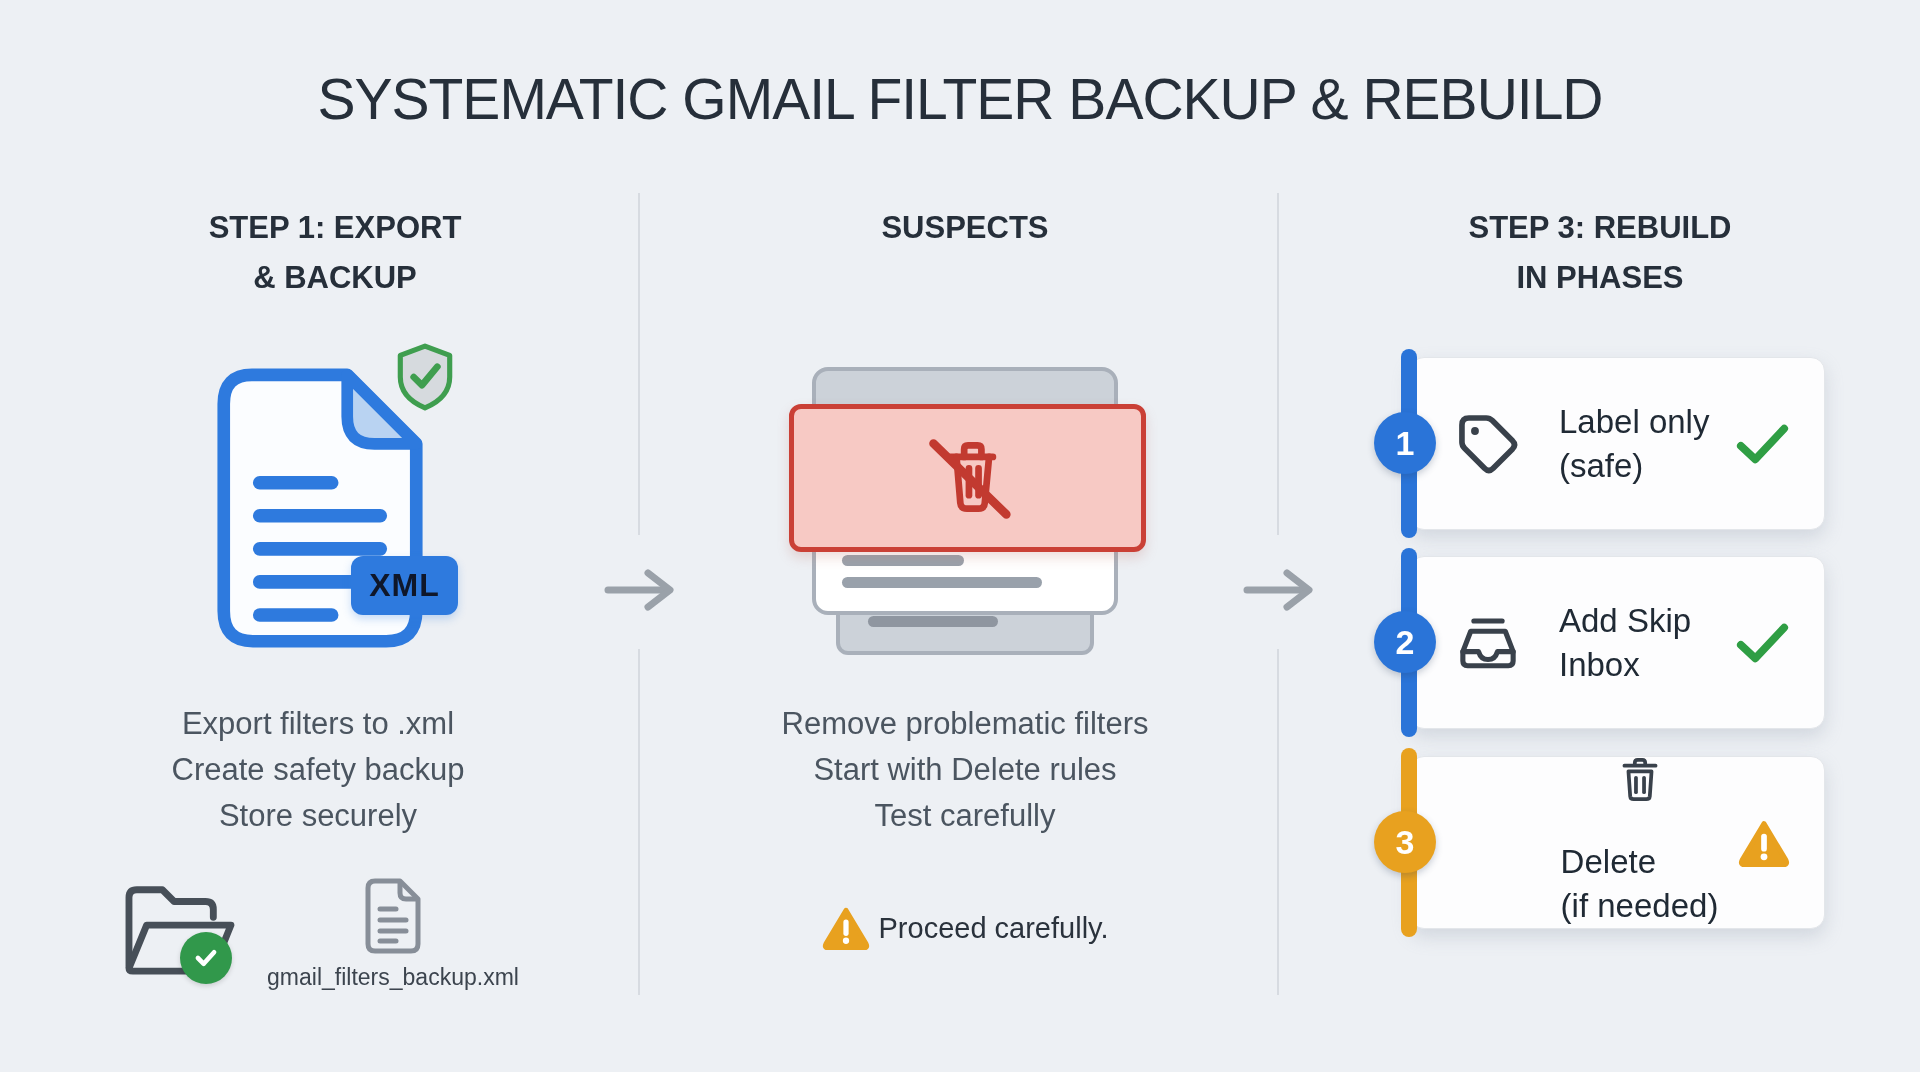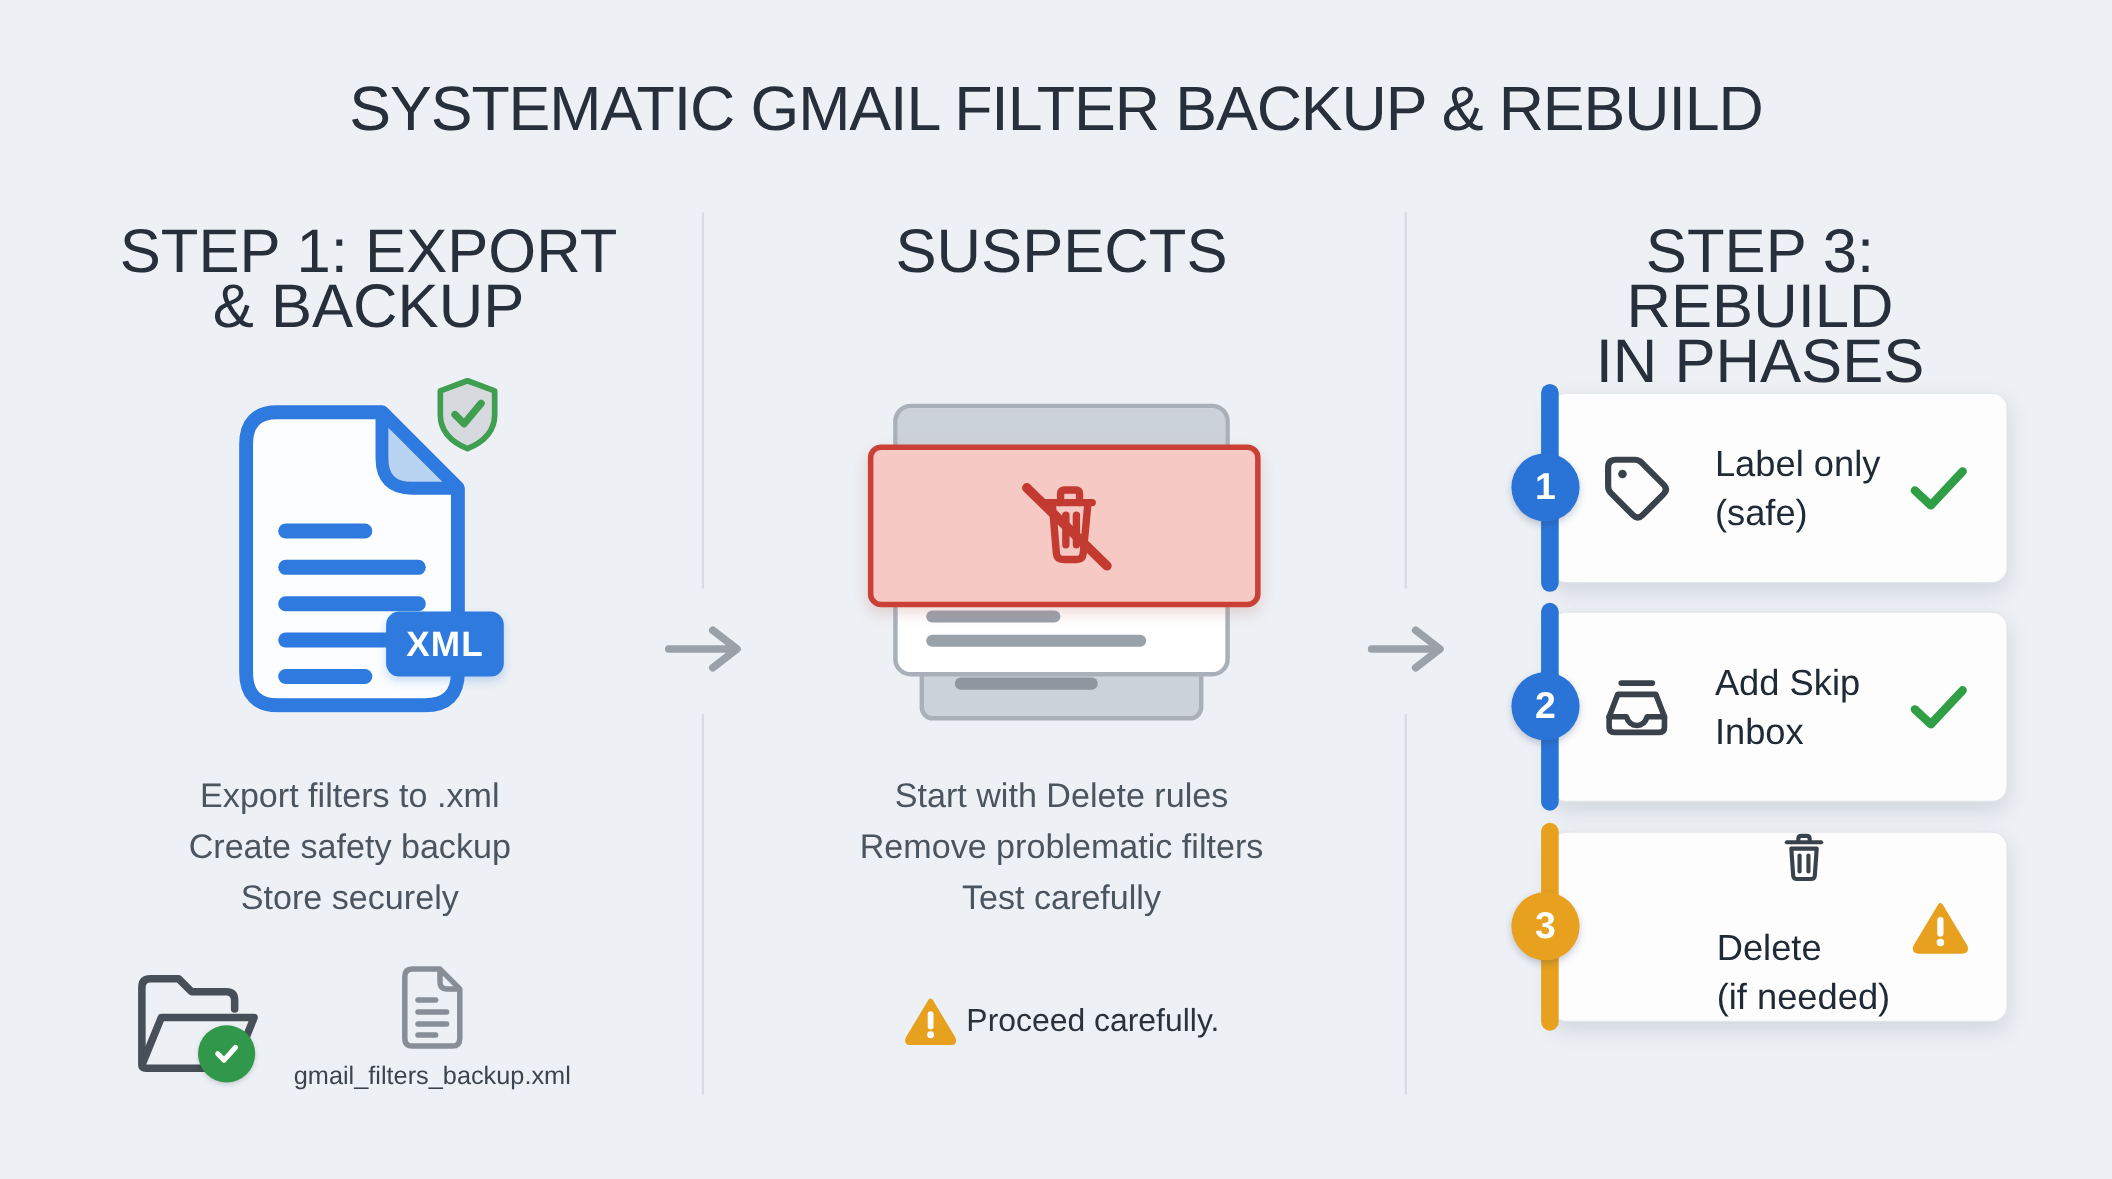--- a/index.html
+++ b/index.html
@@ -8,31 +8,31 @@
     background:#edf0f4;
     font-family:"Liberation Sans", sans-serif;
     color:#262f3a;
   }
   .abs{position:absolute;}
   .main-title{
     left:0;right:0;top:66px;text-align:center;
     font-size:57px;font-weight:400;letter-spacing:-1px;color:#262f3a;
   }
   .step-heading{
-    top:203px;text-align:center;font-size:56px;font-weight:400;
+    top:203px;text-align:center;font-size:31px;font-weight:700;
     line-height:50px;color:#262f3a;
   }
   .caption{
     top:701px;text-align:center;font-size:31px;line-height:46px;color:#4b5560;
   }
   .divider{width:2px;background:#d7dbe1;}
   
   .xml-badge{
     left:351px;top:556px;width:107px;height:59px;border-radius:12px;
-    background:#2e7ade;color:#ffffff;font-size:32px;font-weight:700;
+    background:#2e7ade;color:#0f172a;font-size:32px;font-weight:700;
     display:flex;align-items:center;justify-content:center;letter-spacing:1px;
     box-shadow:0 4px 8px rgba(46,122,222,.25);
   }
   .file-label{left:158px;top:964px;width:470px;text-align:center;font-size:23px;color:#3c444e;}
   .folder-badge{
     left:180px;top:932px;width:52px;height:52px;border-radius:50%;
     background:#31984b;display:flex;align-items:center;justify-content:center;
     box-shadow:0 2px 5px rgba(0,0,0,.15);
   }
   
@@ -163,22 +163,22 @@
         <line x1="34" y1="26" x2="78" y2="26"></line>
         <path d="M40,26 L44,74 Q44.5,80 51,80 H63 Q69,80 69.5,74 L74,26"></path>
         <line x1="53" y1="38" x2="53" y2="66"></line>
         <line x1="63" y1="38" x2="63" y2="66"></line>
       </g>
       <line x1="16" y1="12" x2="92" y2="86" stroke="#c23a30" stroke-width="9" stroke-linecap="round"></line>
     </svg>
   </div>
 
   <div class="abs caption" style="left:730px;width:470px;">
+    <div>Remove problematic filters</div>
     <div>Start with Delete rules</div>
-    <div>Remove problematic filters</div>
     <div>Test carefully</div>
   </div>
 
   <div class="abs warning-row">
     <svg width="48" height="44" viewBox="0 0 64 58">
       <path d="M32,5 L59,50 Q62,56 55,56 H9 Q2,56 5,50 Z" fill="#e8a11f" stroke="#e8a11f" stroke-width="6" stroke-linejoin="round"></path>
       <line x1="32" y1="21" x2="32" y2="36" stroke="#ffffff" stroke-width="7" stroke-linecap="round"></line>
       <circle cx="32" cy="46" r="4.2" fill="#ffffff"></circle>
     </svg>
     <div class="warning-text">Proceed carefully.</div>

